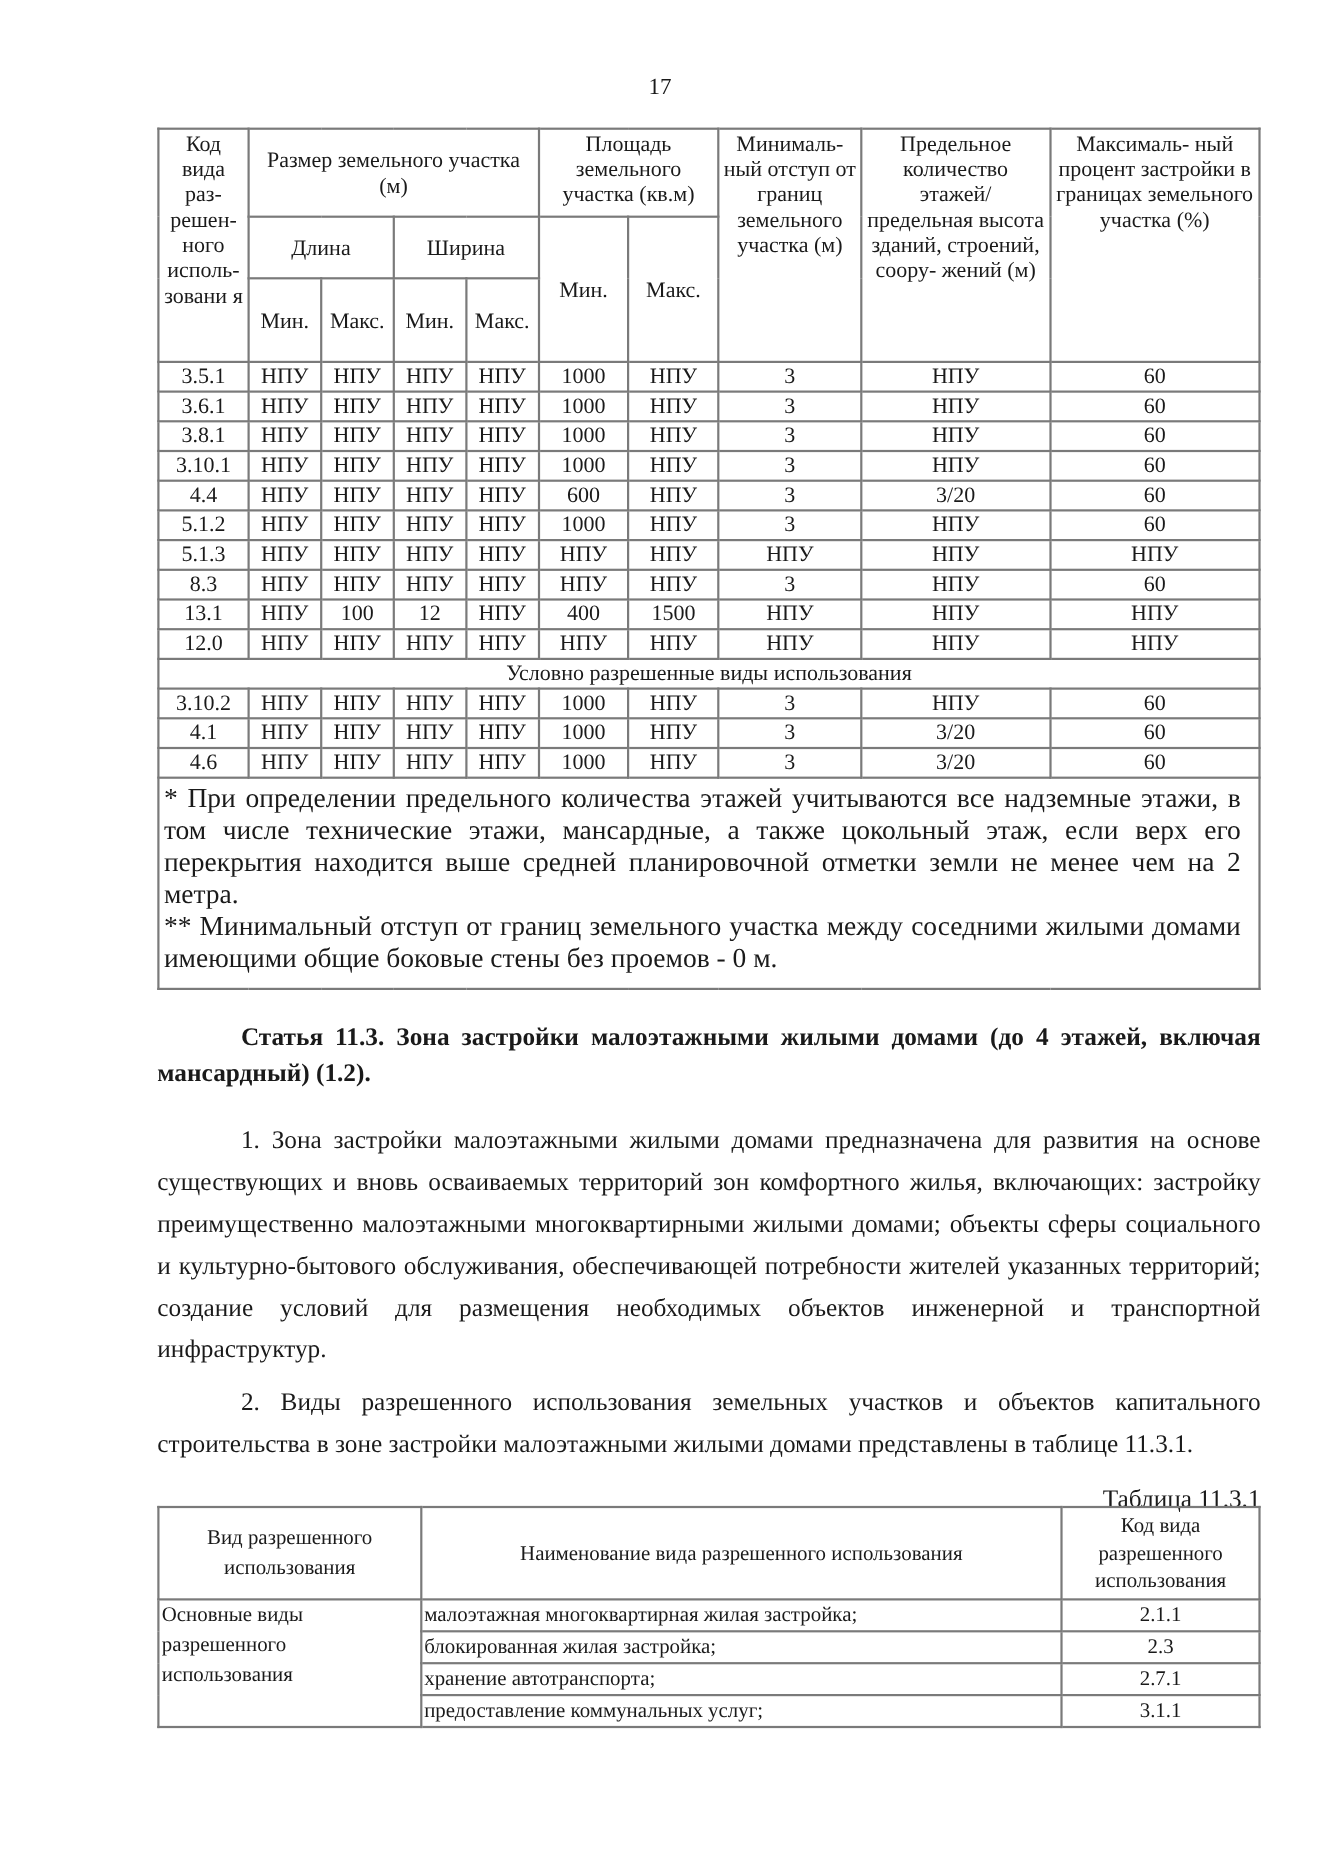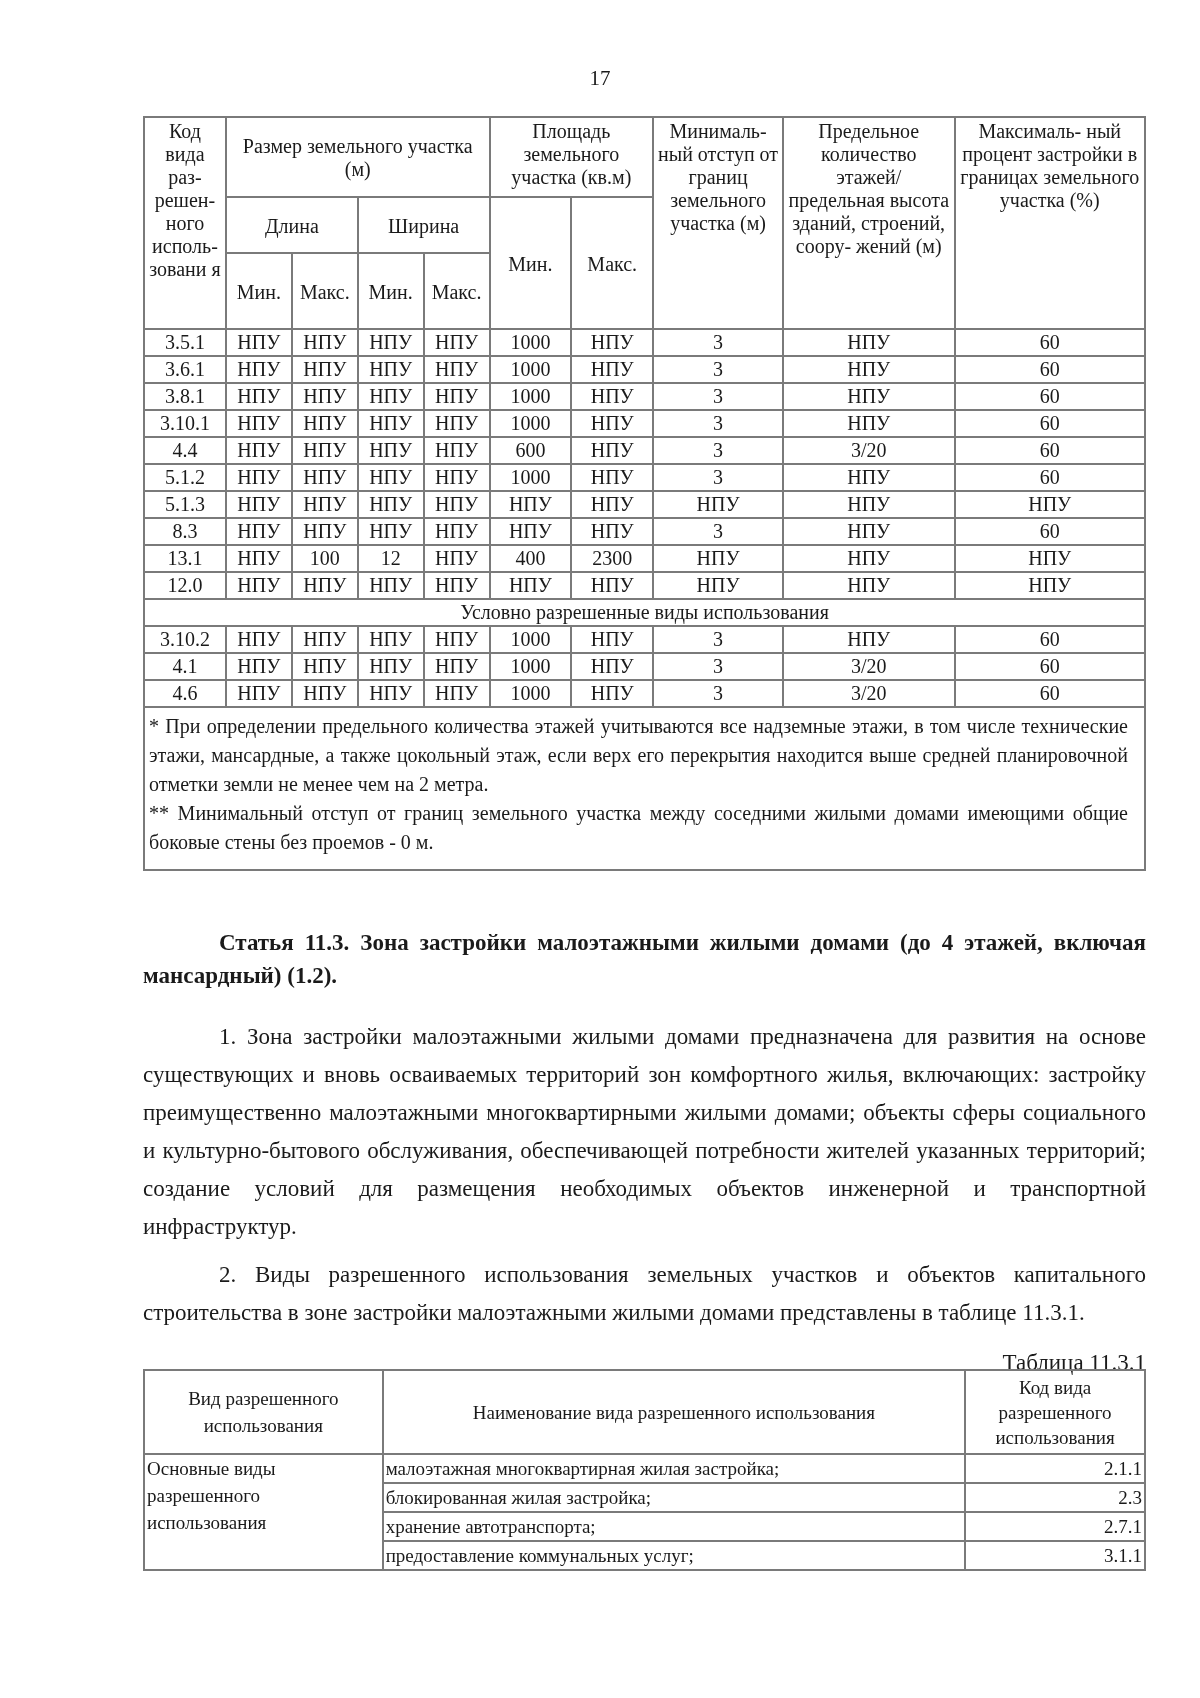--- a/index.html
+++ b/index.html
@@ -18,42 +18,42 @@
   }
   .t1 td, .t1 th {
     border: 2px solid #7a7a7a; text-align: center; padding: 0 2px; font-weight: normal;
     vertical-align: middle;
   }
   .t1 th { vertical-align: top; padding-top: 2px; }
   .t1 th.mid { vertical-align: middle; }
   .t1 tbody td { height: 25px; padding: 0; }
   .t1 .section-row td { height: 25px; margin-left: 48px; }
   .t1 .notes td {
-    text-align: justify; padding: 4px 16px 12px 4px; line-height: 29px; font-size: 20px;
+    text-align: justify; padding: 4px 16px 12px 4px; line-height: 29px; font-size: 25px;
   }
   .notes p { margin: 0; }
   .article-title {
     position: absolute; left: 143px; top: 926px; width: 1003px;
     font-size: 23px; font-weight: bold; line-height: 33px; text-align: justify;
     text-indent: 76px;
   }
   .para {
     position: absolute; left: 143px; width: 1003px;
     font-size: 23px; line-height: 38px; text-align: justify; text-indent: 76px; margin: 0;
   }
   .table-caption {
     position: absolute; top: 1350px; right: 54px; font-size: 23px;
   }
   .t2 {
     position: absolute; left: 143px; top: 1369px; width: 1003px;
     font-size: 19px; line-height: 27px;
   }
   .t2 td, .t2 th { border: 2px solid #7a7a7a; font-weight: normal; padding: 0 2px; }
   .t2 th { text-align: center; vertical-align: middle; }
-  .t2 td.code { text-align: right; margin-left: 16px; }
+  .t2 td.code { text-align: center; margin-left: 16px; }
   .t2 td.kind { vertical-align: top; line-height: 27px; }
 </style>
 </head>
 <body>
 
 <div class="page-number">17</div>
 
 <table class="t1">
   <colgroup>
     <col style="width:82px">
@@ -186,21 +186,21 @@
         <td>НПУ</td>
         <td>60</td>
       </tr>
       <tr>
         <td>13.1</td>
         <td>НПУ</td>
         <td>100</td>
         <td>12</td>
         <td>НПУ</td>
         <td>400</td>
-        <td>2300</td>
+        <td>1500</td>
         <td>НПУ</td>
         <td>НПУ</td>
         <td>НПУ</td>
       </tr>
       <tr>
         <td>12.0</td>
         <td>НПУ</td>
         <td>НПУ</td>
         <td>НПУ</td>
         <td>НПУ</td>

